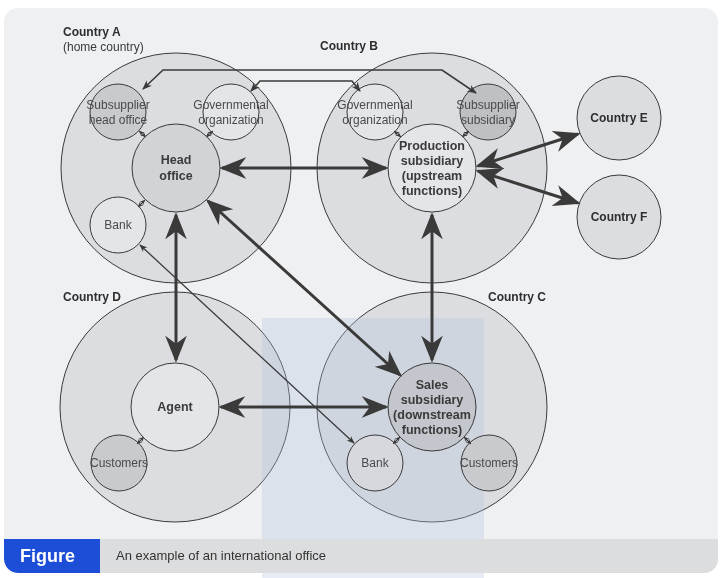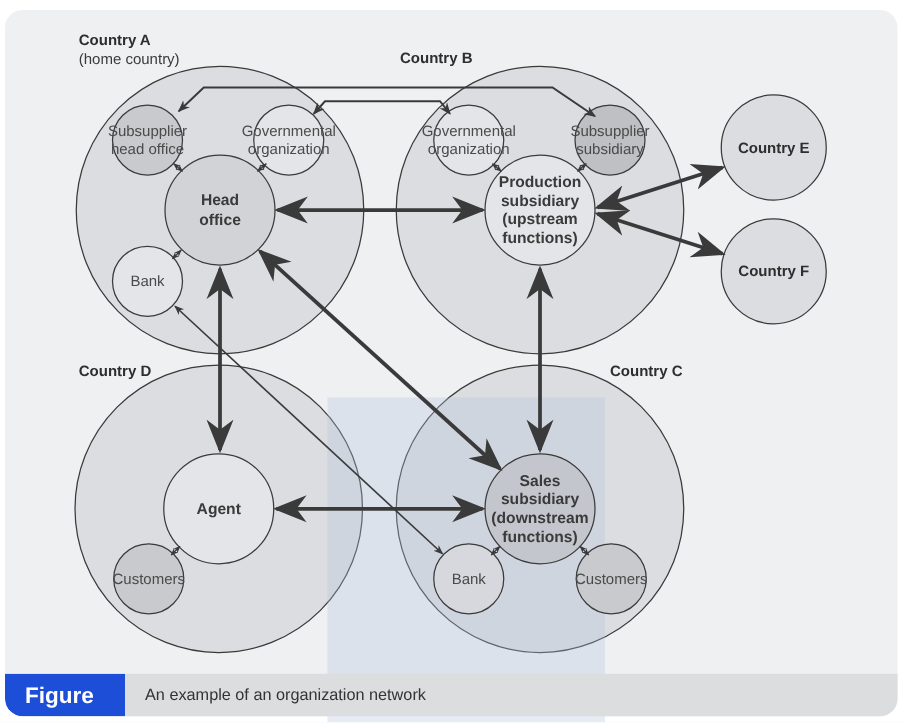--- a/index.html
+++ b/index.html
@@ -108,14 +108,14 @@
       <text class="lbl-bold" text-anchor="middle"><tspan x="175" y="411">Agent</tspan></text>
       <text class="lbl" text-anchor="middle"><tspan x="119" y="467">Customers</tspan></text>
       <text class="lbl-bold" text-anchor="middle"><tspan x="432" y="388.5">Sales</tspan><tspan x="432" y="403.5">subsidiary</tspan><tspan x="432" y="418.5">(downstream</tspan><tspan x="432" y="433.5">functions)</tspan></text>
       <text class="lbl" text-anchor="middle"><tspan x="375" y="467">Bank</tspan></text>
       <text class="lbl" text-anchor="middle"><tspan x="489" y="467">Customers</tspan></text>
     </g>
 </svg>
 
 <div class="caption-bar">
   <div class="caption-label">Figure 3.5</div>
-  <div class="caption-text">An example of an organization network</div>
+  <div class="caption-text">An example of an international office</div>
 </div>
 
 </body></html>

